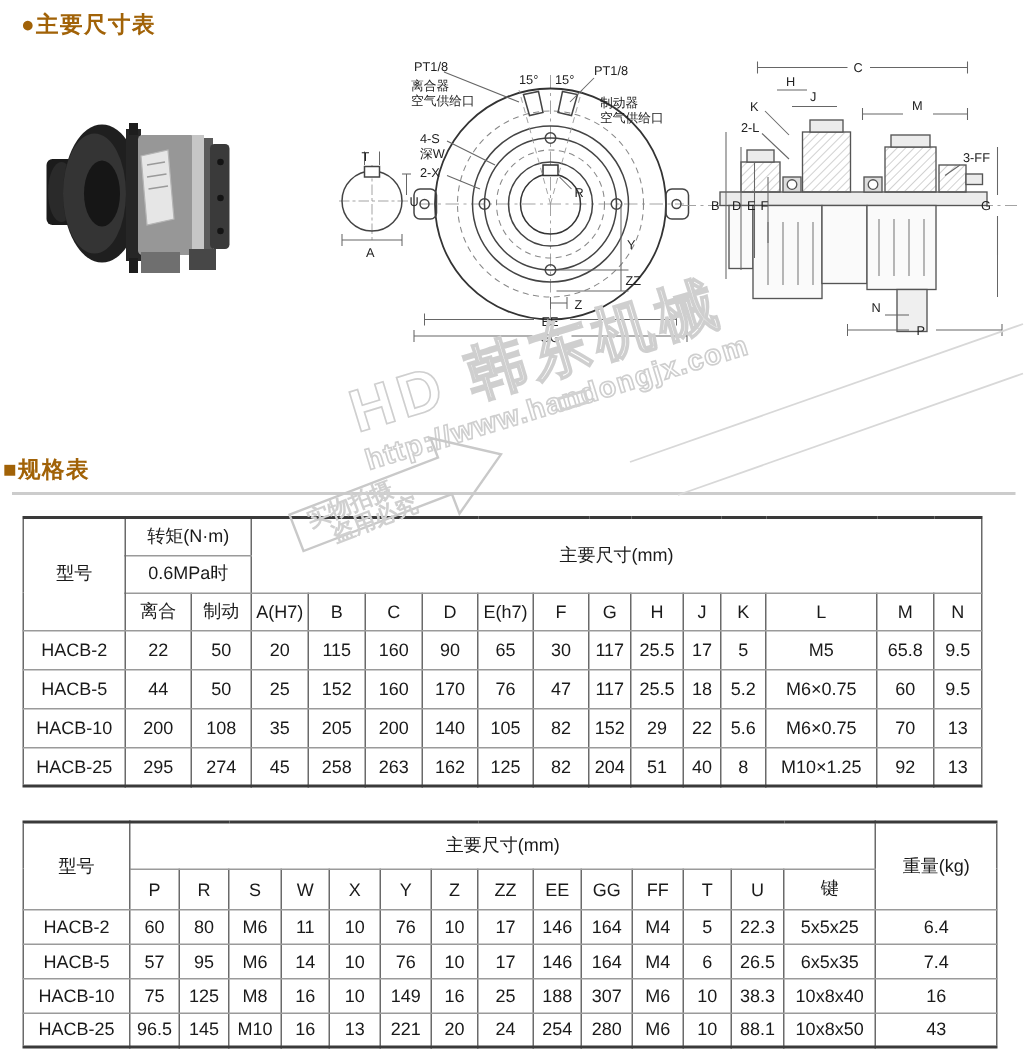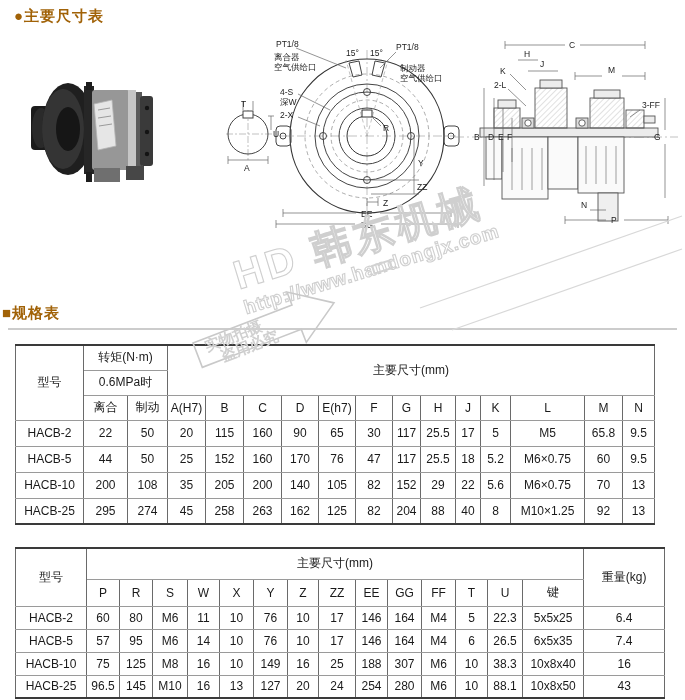--- a/index.html
+++ b/index.html
@@ -376,21 +376,21 @@
         <td>HACB-25</td>
         <td>295</td>
         <td>274</td>
         <td>45</td>
         <td>258</td>
         <td>263</td>
         <td>162</td>
         <td>125</td>
         <td>82</td>
         <td>204</td>
-        <td>88</td>
+        <td>51</td>
         <td>40</td>
         <td>8</td>
         <td>M10×1.25</td>
         <td>92</td>
         <td>13</td>
       </tr>
     </tbody>
 </table>
 
 <table class="abs" id="table2">
@@ -490,21 +490,21 @@
         <td>10x8x40</td>
         <td>16</td>
       </tr>
       <tr class="drow">
         <td>HACB-25</td>
         <td>96.5</td>
         <td>145</td>
         <td>M10</td>
         <td>16</td>
         <td>13</td>
-        <td>127</td>
+        <td>221</td>
         <td>20</td>
         <td>24</td>
         <td>254</td>
         <td>280</td>
         <td>M6</td>
         <td>10</td>
         <td>88.1</td>
         <td>10x8x50</td>
         <td>43</td>
       </tr>

